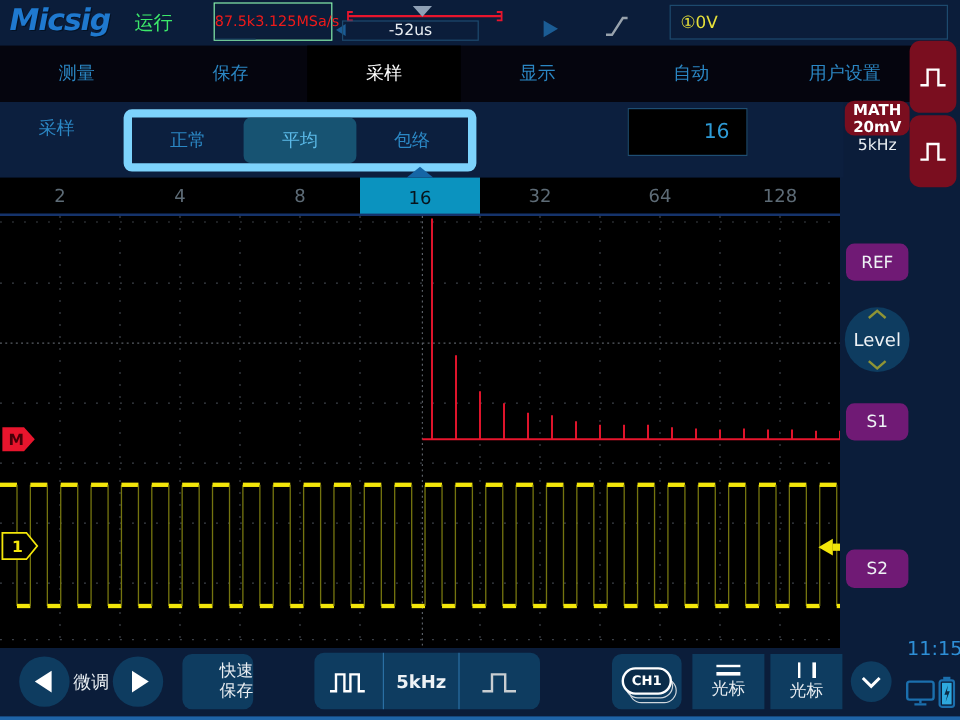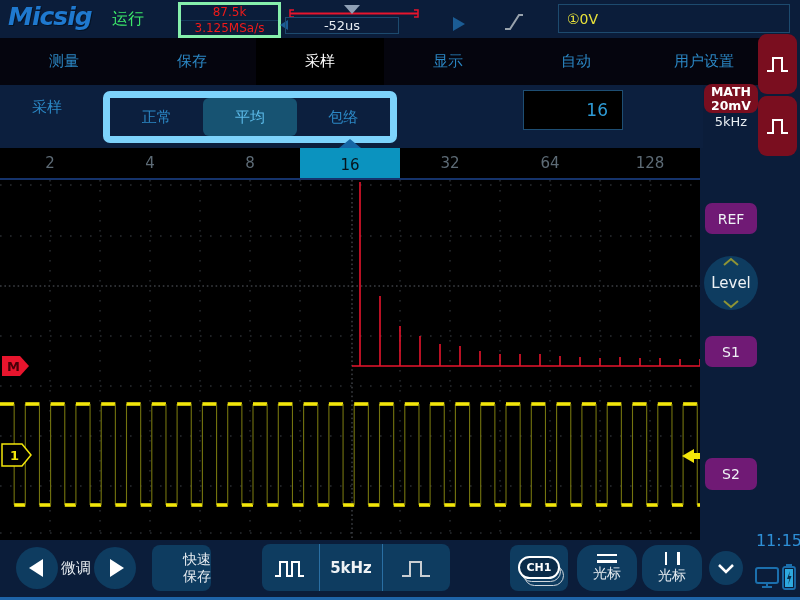--- a/index.html
+++ b/index.html
@@ -3,22 +3,22 @@
 <meta charset="utf-8">
 <style>
   html,body{margin:0;padding:0;background:#0b1d3a;}
   #screen{position:relative;width:800px;height:600px;background:#0b1d3a;overflow:hidden;
           font-family:"DejaVu Sans","Liberation Sans",sans-serif;}
   
   .topbar{position:absolute;left:0;top:0;width:800px;height:38px;background:#0b1d3a;}
   .logo{position:absolute;left:8px;top:2px;font-size:25px;font-weight:bold;font-style:italic;
         color:#1f79cf;letter-spacing:-1px;text-shadow:1px 1px 0 #041225;}
   .run-status{position:absolute;left:112px;top:9px;font-size:16px;color:#3ce86a;}
-  .acq-box{position:absolute;left:178px;top:2px;width:97px;height:30px;border:3px solid #86efac;
-           display:flex;flex-direction:column;}
+  .acq-box{position:absolute;left:178px;top:2px;width:97px;height:30px;border:1px solid #86efac;
+           display:flex;flex-direction:row;}
   .acq-box div{flex:1;display:flex;align-items:center;justify-content:center;
                color:#ee1a1a;font-size:12px;line-height:12px;}
   .acq-box .top-half{border-bottom:1px solid #16395a;}
   .tl-svg{position:absolute;left:278px;top:2px;}
   .tb-box{position:absolute;left:285px;top:17px;width:112px;height:15px;border:1px solid #1d4a6e;
           color:#e8edf2;font-size:13px;display:flex;align-items:center;justify-content:center;}
   .slope-svg{position:absolute;left:502px;top:10px;}
   .trig-box{position:absolute;left:558px;top:4px;width:232px;height:29px;border:1px solid #1d4a6e;
             display:flex;align-items:center;color:#e8e23a;font-size:14px;padding-left:8px;box-sizing:border-box;}
   
@@ -77,21 +77,21 @@
            display:flex;}
   .gen-seg .seg{display:flex;align-items:center;justify-content:center;}
   .gen-seg .seg1{width:57px;border-right:1px solid #2a6fa3;}
   .gen-seg .seg2{width:62px;border-right:1px solid #2a6fa3;color:#eef2f5;font-size:15px;font-weight:bold;}
   .gen-seg .seg3{flex:1;}
   .ch1-btn{position:absolute;left:510px;top:545px;width:58px;height:46px;background:#0e3c60;border-radius:8px;}
   .stadium{position:absolute;width:38px;height:19px;border:2px solid #fff;border-radius:12px;
            background:#0a2b49;display:flex;align-items:center;justify-content:center;
            color:#fff;font-size:11px;font-weight:bold;}
   .echo{background:transparent;border:1.6px solid #cfd6dc;color:transparent;}
-  .cursor-btn{position:absolute;top:545px;width:60px;height:46px;background:#0e3c60;border-radius:16px;
+  .cursor-btn{position:absolute;top:545px;width:60px;height:46px;background:#0e3c60;border-radius:0;
               display:flex;flex-direction:column;align-items:center;justify-content:center;gap:2px;
               color:#e9eef2;font-size:14px;}
   .hlines{display:flex;flex-direction:column;gap:4px;}
   .hlines i{display:block;width:20px;height:2.5px;background:#fff;}
   .vlines{display:flex;gap:10px;height:13px;}
   .vlines i{display:block;width:2.5px;height:13px;background:#fff;}
   .bottom-line{position:absolute;left:0;top:597px;width:800px;height:3px;background:#1e64a8;}
 </style>
 </head>
 <body>

